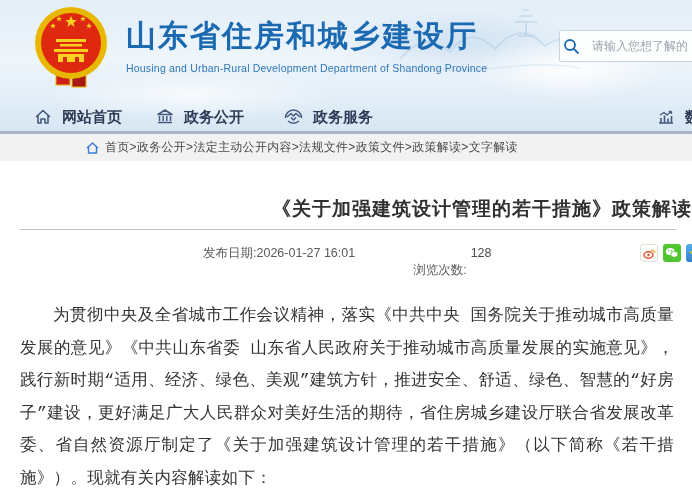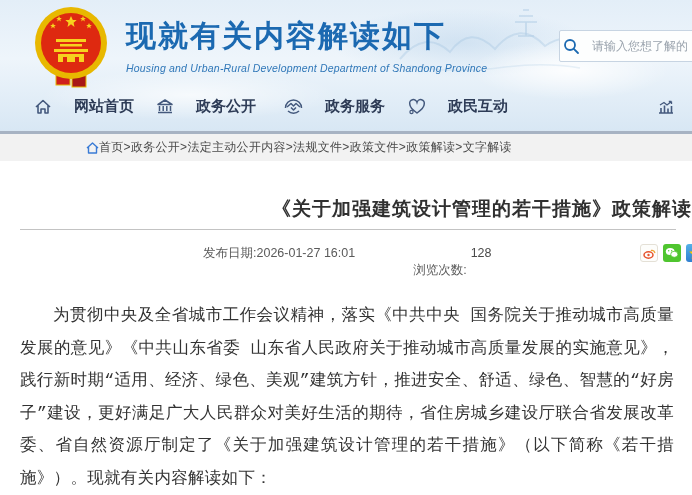--- a/index.html
+++ b/index.html
@@ -25,50 +25,50 @@
     background:radial-gradient(ellipse at center,rgba(255,255,255,.7),rgba(255,255,255,0) 70%);}
   .motif{position:absolute;left:395px;top:4px;opacity:.55;}
 
   .emblem{position:absolute;left:30px;top:5px;width:82px;height:84px;}
 
   .org{position:absolute;left:126px;top:16px;}
   .org-cn{
     font-size:30px;font-weight:bold;color:#1b69b1;letter-spacing:2px;white-space:nowrap;
   }
   .org-en{
-    font-size:10.5px;color:#2f77b8;margin-top:5px;letter-spacing:.2px;white-space:nowrap;font-style:italic;
+    font-size:10.5px;color:#2f77b8;margin-top:5px;letter-spacing:.2px;white-space:nowrap;
   }
 
   .searchbox{
     position:absolute;left:559px;top:30px;width:147px;height:32px;
     background:#fdfefe;border:1px solid #c7d4e2;border-radius:2px;
     display:flex;align-items:center;box-sizing:border-box;padding-left:3px;
   }
   .searchbox svg{flex:0 0 auto;}
   .searchbox input{
     border:none;outline:none;background:transparent;margin-left:10px;width:100px;
     font-size:12px;color:#333;font-family:inherit;
   }
   .searchbox input::placeholder{color:#9aa3ad;}
 
   
   .nav-item{
-    position:absolute;top:97px;height:30px;display:flex;align-items:flex-start;gap:21px;
+    position:absolute;top:97px;height:30px;display:flex;align-items:flex-end;gap:9px;
     cursor:pointer;white-space:nowrap;
   }
   .nav-label{font-size:15px;font-weight:bold;color:#2e3c57;}
   .nav-ico{display:flex;align-items:center;}
 
   
   .crumbbar{
     position:absolute;left:0;top:134px;width:692px;height:27px;
     background:#f2f2f2;display:flex;align-items:center;
   }
   .crumb-home{margin-left:86px;display:flex;align-items:center;}
-  .crumb-text{font-size:12px;color:#4a4a4a;letter-spacing:.3px;}
+  .crumb-text{font-size:12px;color:#4a4a4a;margin-left:6px;letter-spacing:.3px;}
 
   
   .article-title{
     position:absolute;left:0;top:196px;width:692px;text-align:right;
     font-size:19px;font-weight:bold;color:#303030;letter-spacing:1px;
   }
   .title-divider{
     position:absolute;left:20px;top:229px;width:656px;height:0;
     border-top:1px solid #c3c3c3;
   }
@@ -119,21 +119,21 @@
     <use href="#st" transform="translate(59,21) scale(0.5)"></use>
     <rect x="26" y="34" width="30" height="3" fill="#f7d21e"></rect>
     <rect x="30" y="39" width="22" height="2.5" fill="#f7d21e"></rect>
     <rect x="24" y="44" width="34" height="3" fill="#f7d21e"></rect>
     <rect x="28" y="49" width="26" height="8" fill="#f7d21e"></rect>
     <rect x="33" y="52" width="4" height="5" fill="#de2910"></rect>
     <rect x="45" y="52" width="4" height="5" fill="#de2910"></rect>
   </svg>
 
   <div class="org">
-    <div class="org-cn">现就有关内容解读如下</div>
+    <div class="org-cn">山东省住房和城乡建设厅</div>
     <div class="org-en">Housing and Urban-Rural Development Department of Shandong Province</div>
   </div>
 
   <div class="searchbox">
     <svg width="17" height="17" viewBox="0 0 17 17">
       <circle cx="7" cy="7" r="5" fill="none" stroke="#1b69b1" stroke-width="1.8"></circle>
       <line x1="10.8" y1="10.8" x2="15" y2="15" stroke="#1b69b1" stroke-width="1.8" stroke-linecap="round"></line>
     </svg>
     <input type="text" placeholder="请输入您想了解的" style="">
   </div>
@@ -156,29 +156,20 @@
   </div>
   <div class="nav-item" style="left:283px">
     <span class="nav-ico">
       <svg width="21" height="20" viewBox="0 0 21 20">
           <path d="M2.5 11 A8 8 0 0 1 18.5 11" fill="none" stroke="#44597d" stroke-width="1.5"></path>
           <path d="M4 10 L8 6.5 L10.5 9 L13 6.5 L17 10 M8 10.5 L10.5 13 L13 10.5" fill="none" stroke="#44597d" stroke-width="1.5" stroke-linejoin="round"></path>
           <path d="M5 14 A8 8 0 0 0 16 14" fill="none" stroke="#44597d" stroke-width="1.5"></path>
         </svg>
     </span>
     <span class="nav-label">政务服务</span>
-  </div>
-  <div class="nav-item" style="left:407px">
-    <span class="nav-ico">
-      <svg width="20" height="20" viewBox="0 0 20 20">
-          <path d="M10 16 C5 12.5 2.8 10 2.8 7.3 A3.4 3.4 0 0 1 10 5.3 A3.4 3.4 0 0 1 17.2 7.3 C17.2 10 15 12.5 10 16 Z" fill="none" stroke="#44597d" stroke-width="1.5"></path>
-          <circle cx="4.5" cy="15" r="1.6" fill="none" stroke="#44597d" stroke-width="1.2"></circle>
-        </svg>
-    </span>
-    <span class="nav-label">政民互动</span>
   </div>
   <div class="nav-item" style="left:655px">
     <span class="nav-ico">
       <svg width="21" height="20" viewBox="0 0 21 20">
           <path d="M4 16 H18 M6 16 V11 M9.5 16 V8.5 M13 16 V11.5 M16.5 16 V9" stroke="#44597d" stroke-width="1.6" fill="none"></path>
           <path d="M5 8 L9 5.5 L12 8 L16.5 4.5 M16.5 4.5 H13.8 M16.5 4.5 V7" stroke="#44597d" stroke-width="1.3" fill="none"></path>
         </svg>
     </span>
     <span class="nav-label">数</span>
   </div>

